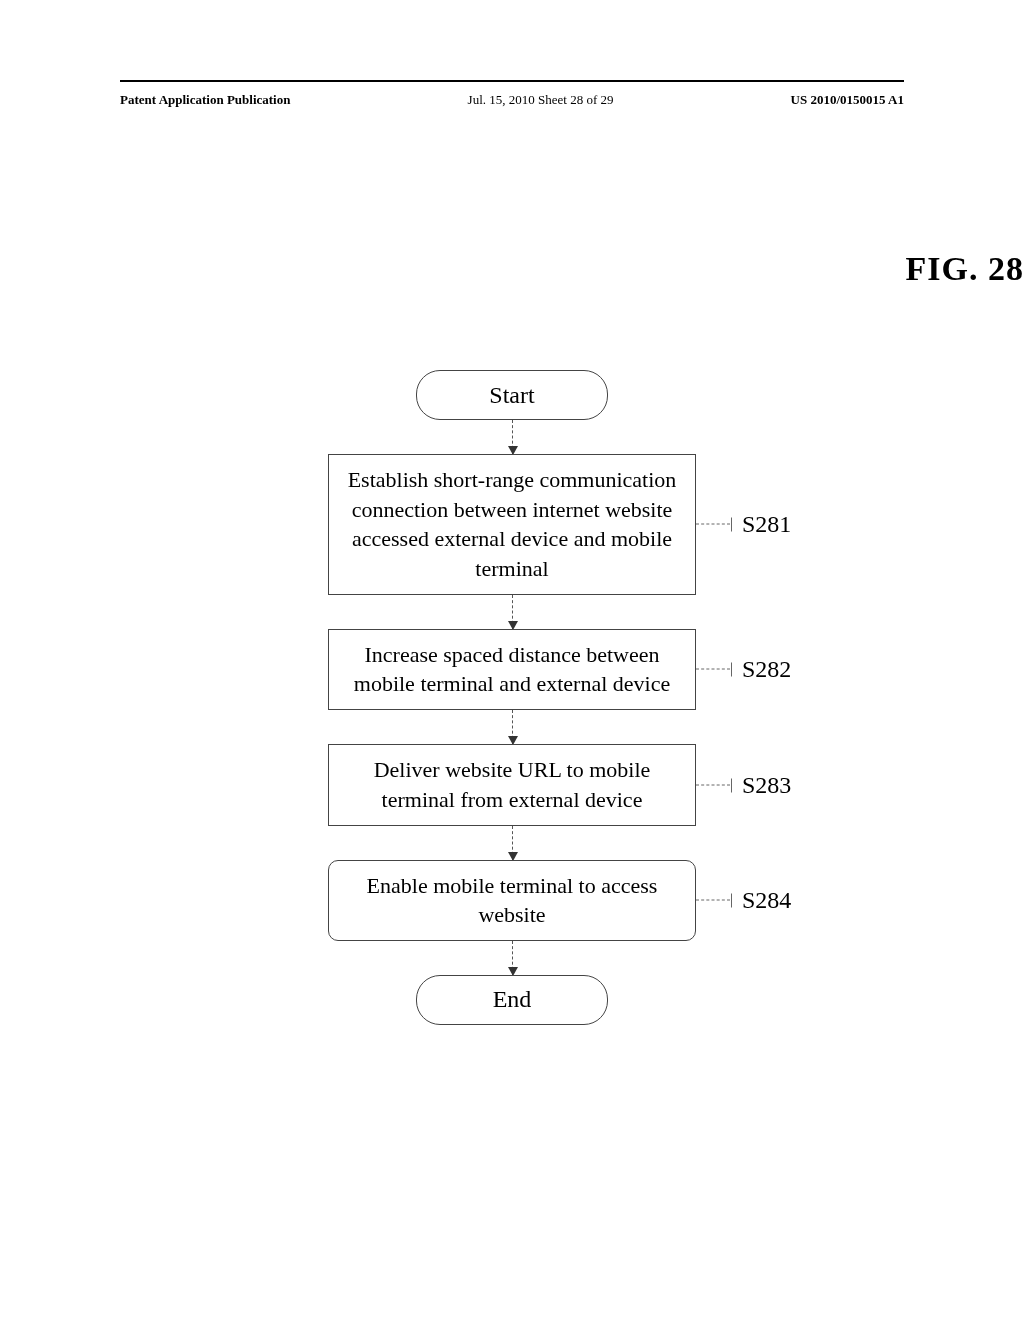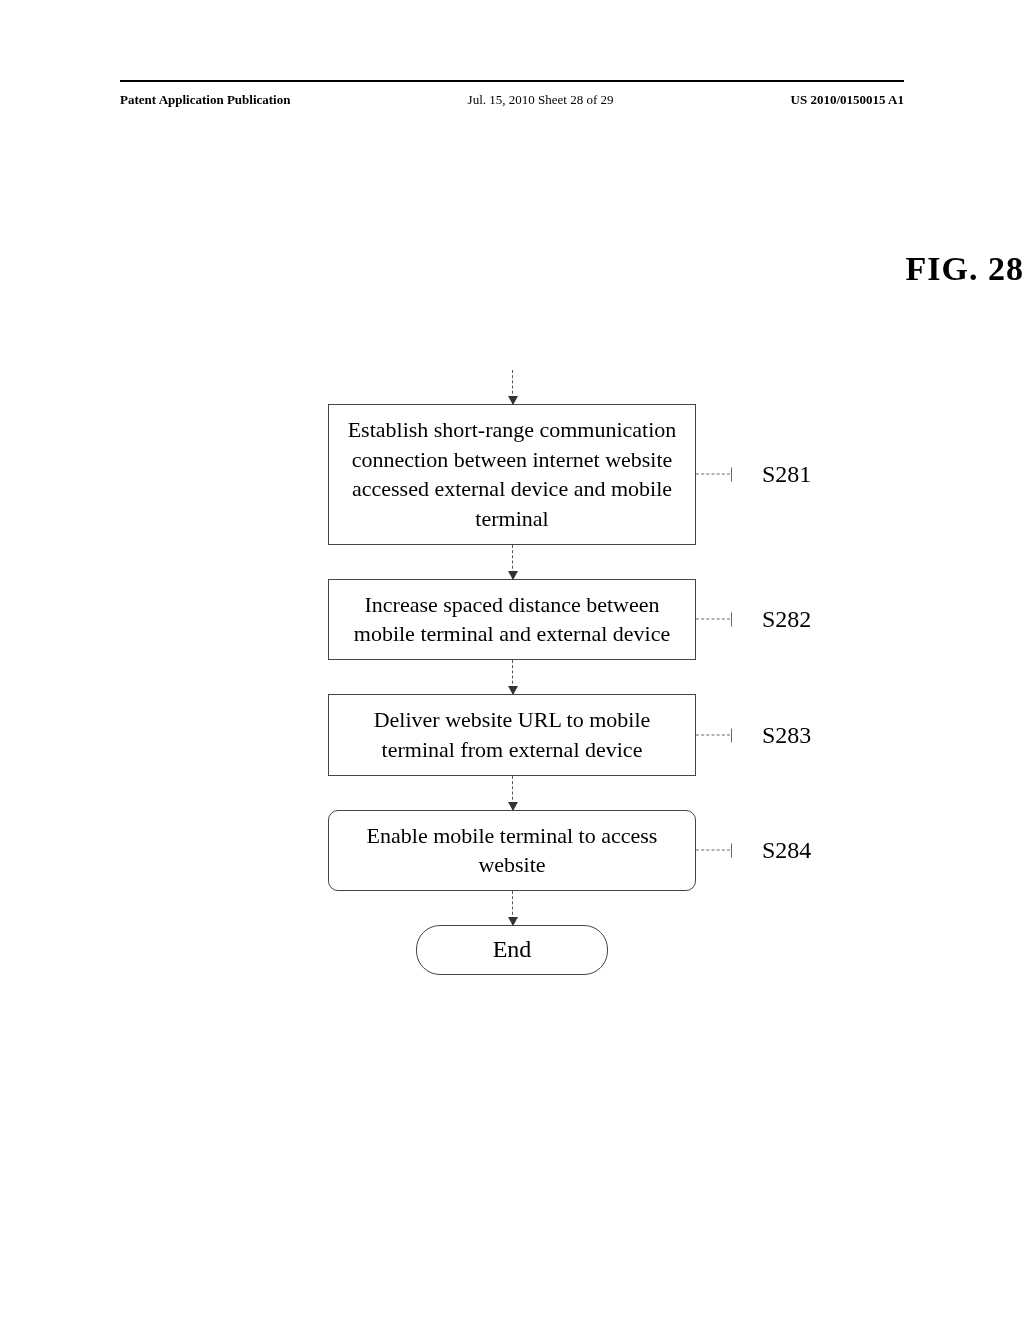--- a/index.html
+++ b/index.html
@@ -82,21 +82,21 @@
     line-height: 1.35;
     padding: 10px 14px;
     box-sizing: border-box;
   }
   .process-tall { min-height: 104px; }
   .process-mid  { min-height: 80px; font-family: Liberation Serif, serif; }
   .process-low  { min-height: 50px; border-radius: 10px; }
   .step-label {
     position: absolute;
     left: 100%;
-    margin-left: 66px;
+    margin-left: 46px;
     font-size: 24px;
     white-space: nowrap;
     top: 50%;
     transform: translateY(-50%);
   }
   
   .leader {
     position: absolute;
     left: 100%;
     top: 50%;
@@ -143,20 +143,23 @@
   <div class="header">
     <span class="left">Patent Application Publication</span>
     <span class="center">Jul. 15, 2010  Sheet 28 of 29</span>
     <span class="right">US 2010/0150015 A1</span>
   </div>
 
   <div class="figure-title">FIG. 28</div>
 
   <div class="flow">
 
+    <div class="node-row">
+      <div class="terminator">Start</div>
+    </div>
 
     <div class="arrow"></div>
 
     <div class="node-row">
       <div class="process process-tall">Establish short-range communication connection between internet website accessed external device and mobile terminal</div>
       <div class="leader"></div>
       <span class="step-label">S281</span>
     </div>
 
     <div class="arrow"></div>

